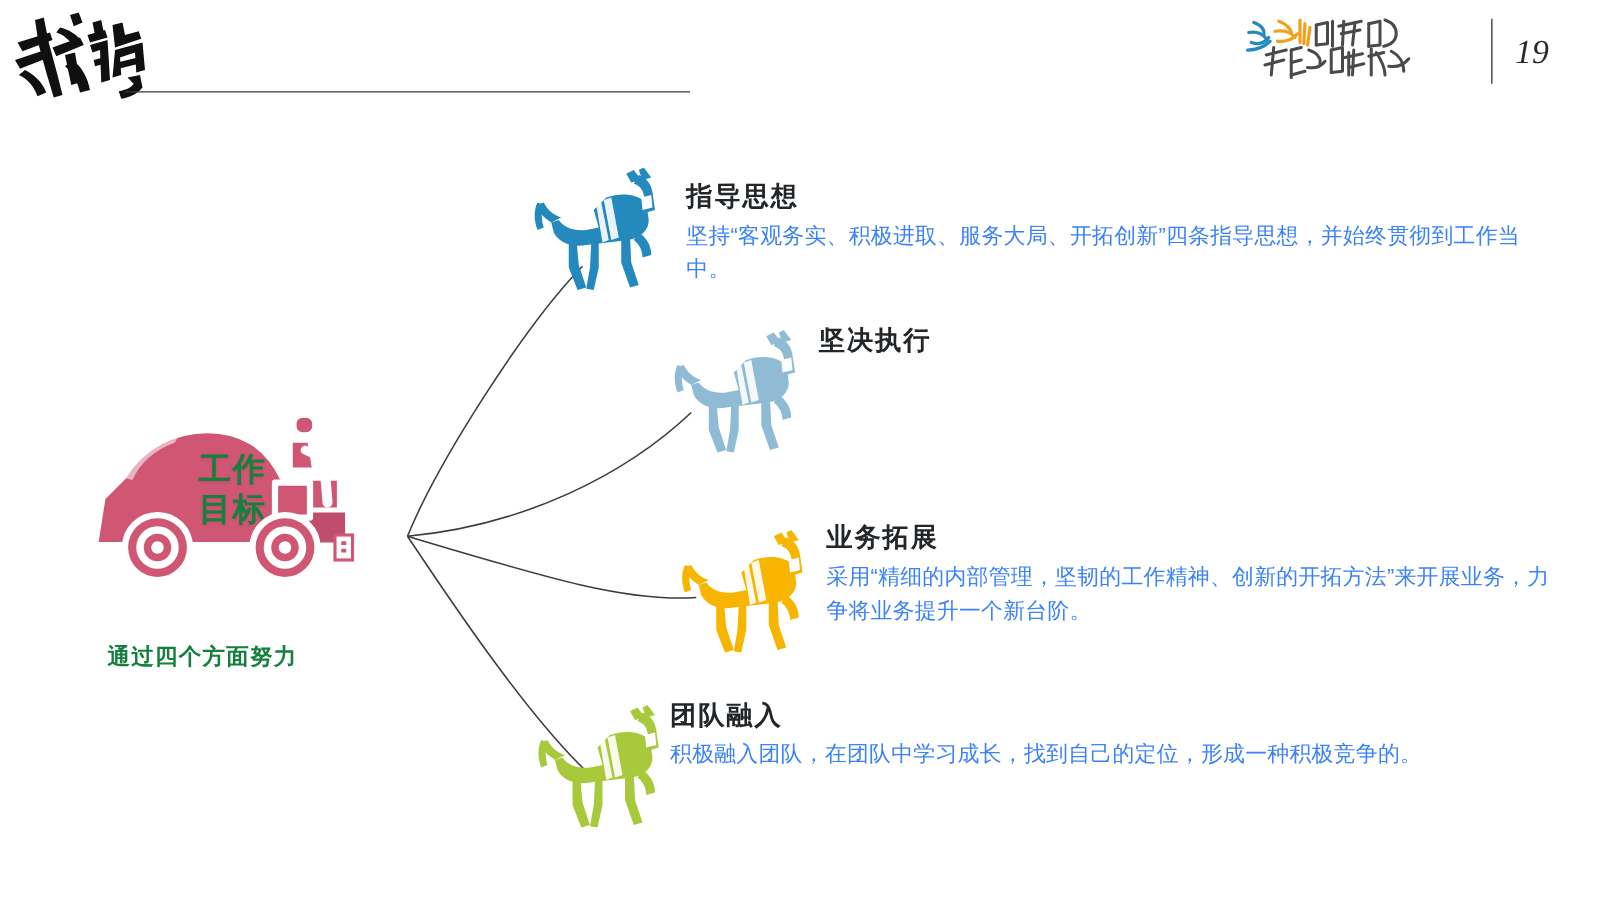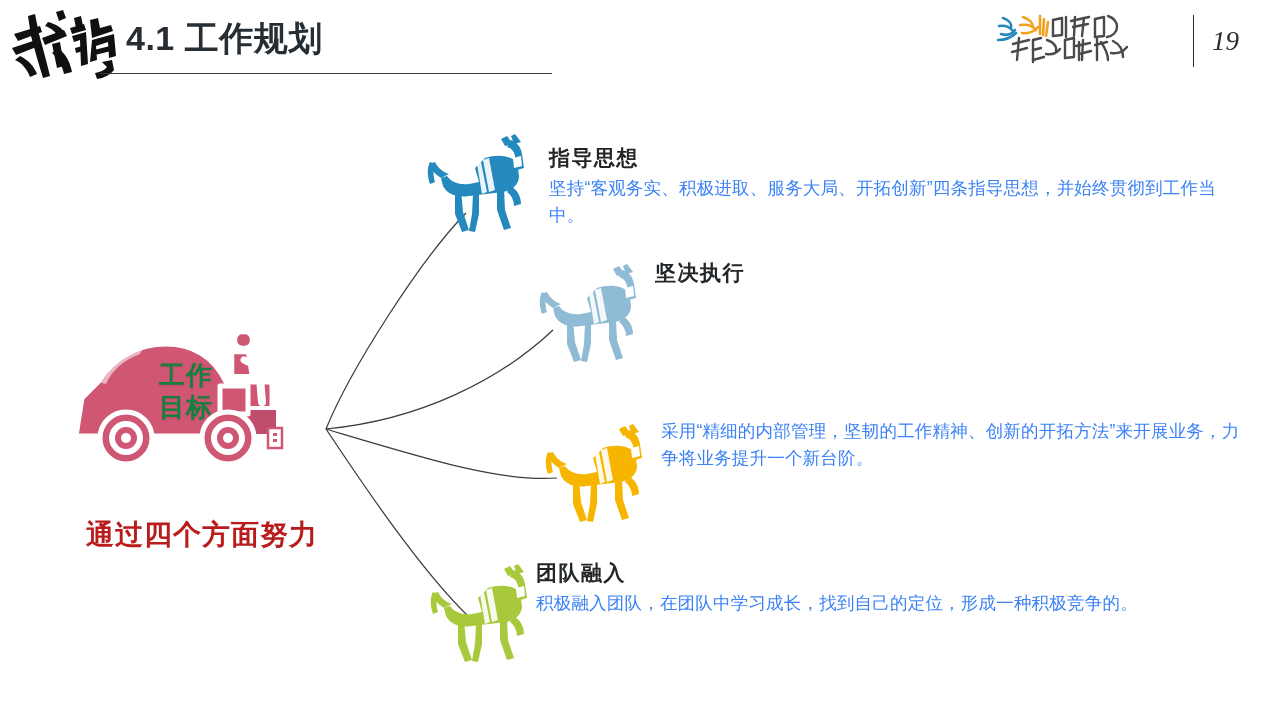--- a/index.html
+++ b/index.html
@@ -104,23 +104,23 @@
     font-weight: bold;
     line-height: 1.22;
     letter-spacing: 1px;
     text-shadow: 0 1px 2px rgba(140,40,70,0.25);
   }
 
   #carriage-caption {
     position: absolute;
     left: 86px;
     top: 508px;
-    font-size: 28px;
+    font-size: 18px;
     font-weight: bold;
-    color: #b91c1c;
+    color: #15803d;
     line-height: 1.95;
     letter-spacing: 1px;
   }
 
   
   .item {
     position: absolute;
   }
   .item .horse {
     position: absolute;
@@ -188,21 +188,20 @@
         <path d="M66 32 L80 28 L82 60 L75 62 L74 36 L68 38 Z"></path>
         <path d="M69 44 L80 41 L81 46 L70 49 Z"></path>
         <path d="M84 16 L92 14 L94 24 L105 21 L107 27 L86 34 Z"></path>
         <path d="M86 36 L108 30 L110 52 L103 54 L102 38 L90 42 L91 56 L84 58 Z"></path>
         <path d="M88 46 L104 42 L105 47 L89 51 Z"></path>
         <path d="M96 58 L106 56 L108 66 C104 71 98 74 91 75 L89 69 C95 68 99 66 101 63 Z"></path>
       </g>
     </svg>
   </div>
 
-  <div id="slide-title">4.1 工作规划</div>
   <div id="title-rule"></div>
 
   <div id="header-right">
     <div id="hand-script">
       <svg viewBox="0 0 190 62" xmlns="http://www.w3.org/2000/svg">
         <g fill="none" stroke-linecap="round" stroke-linejoin="round">
 
           <g stroke="#2489bc" stroke-width="2.6">
             <path d="M8 8 C14 10 17 14 16 18"></path>
             <path d="M4 16 C10 15 15 17 18 21"></path>
@@ -390,20 +389,21 @@
           <path d="M48 60 L54 58 L54 80 L50 98 L44 97 L47 80 Z"></path>
           <path d="M72 56 L79 55 L80 76 L86 94 L79 96 L72 76 Z"></path>
           <path d="M86 52 C92 56 96 62 96 70 L89 72 C89 66 86 61 82 58 Z"></path>
           <path d="M88 24 L96 22 L97 32 L89 34 Z" fill="#ffffff"></path>
           <path d="M58 26 L64 24 L70 56 L64 58 Z" fill="#ffffff" opacity="0.9"></path>
           <path d="M52 30 L56 28 L62 58 L57 60 Z" fill="#ffffff" opacity="0.9"></path>
         </g>
       </svg>
     </div>
     <div class="item-text">
+      <div class="item-title">业务拓展</div>
       <div class="item-body">采用“精细的内部管理，坚韧的工作精神、创新的开拓方法”来开展业务，力争将业务提升一个新台阶。</div>
     </div>
   </div>
 
   <div class="item" id="item-3">
     <div class="horse">
       <svg viewBox="0 0 108 104" xmlns="http://www.w3.org/2000/svg">
         <g fill="#a9c93c">
           <path d="M86 6 C92 8 96 13 97 20 L99 34 L92 36 L90 22 C89 17 86 14 82 13 Z"></path>
           <path d="M82 2 L88 10 L80 12 L76 5 Z"></path>

